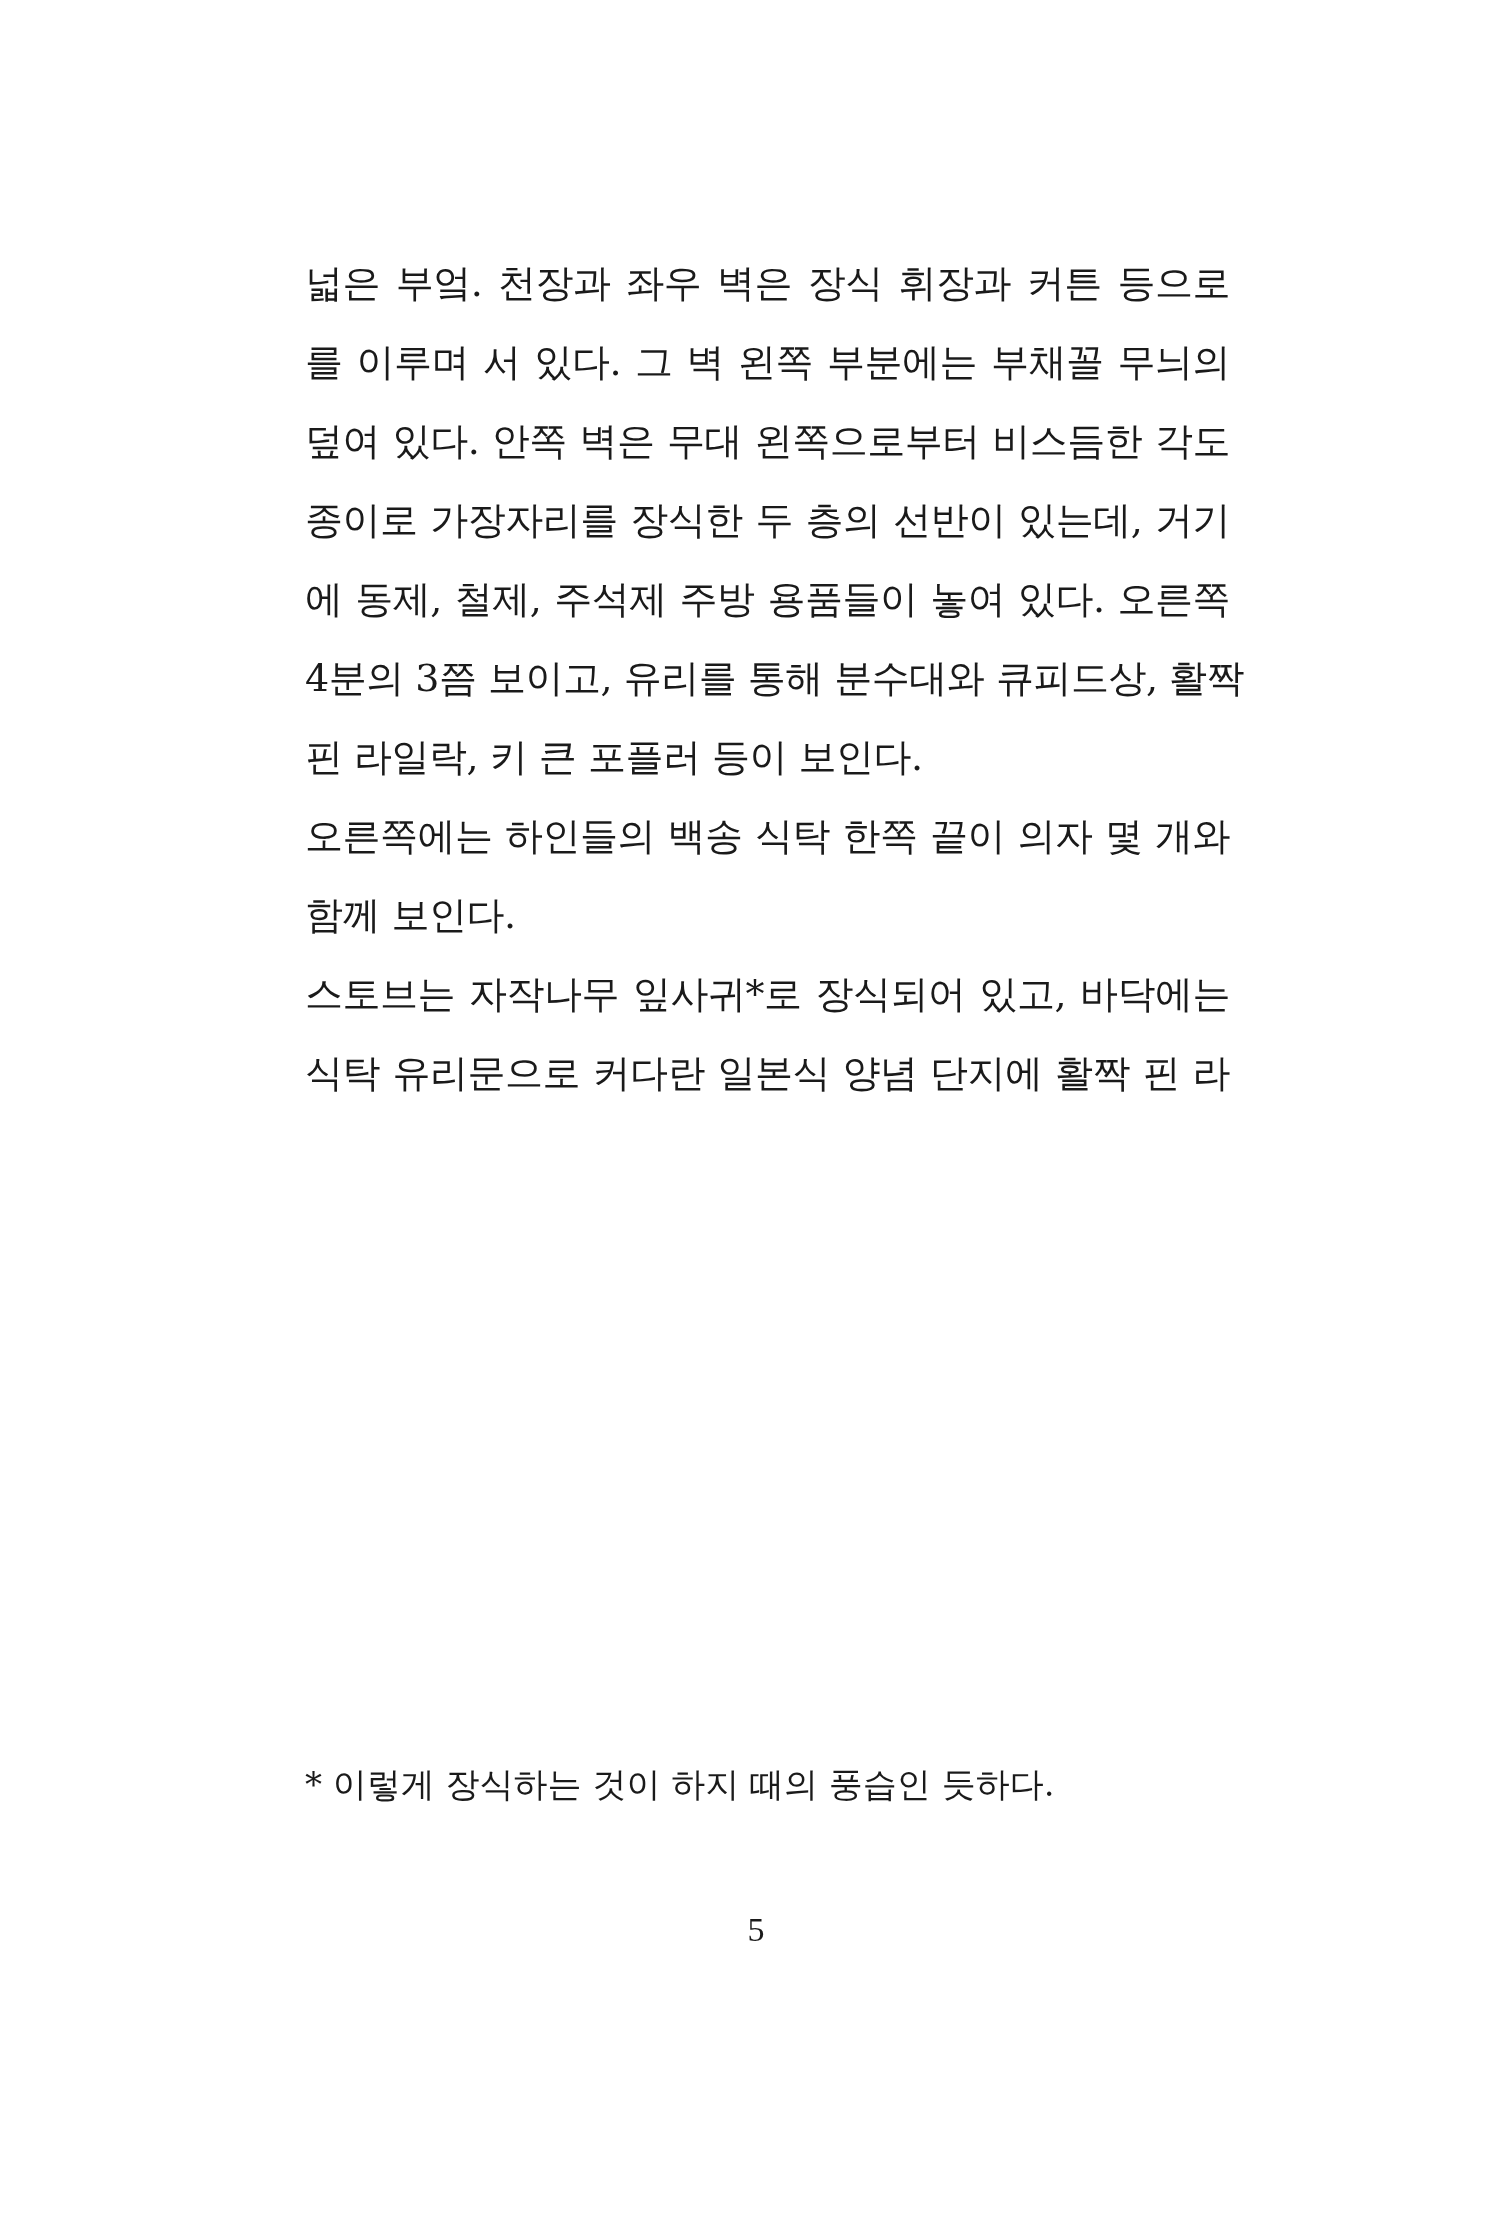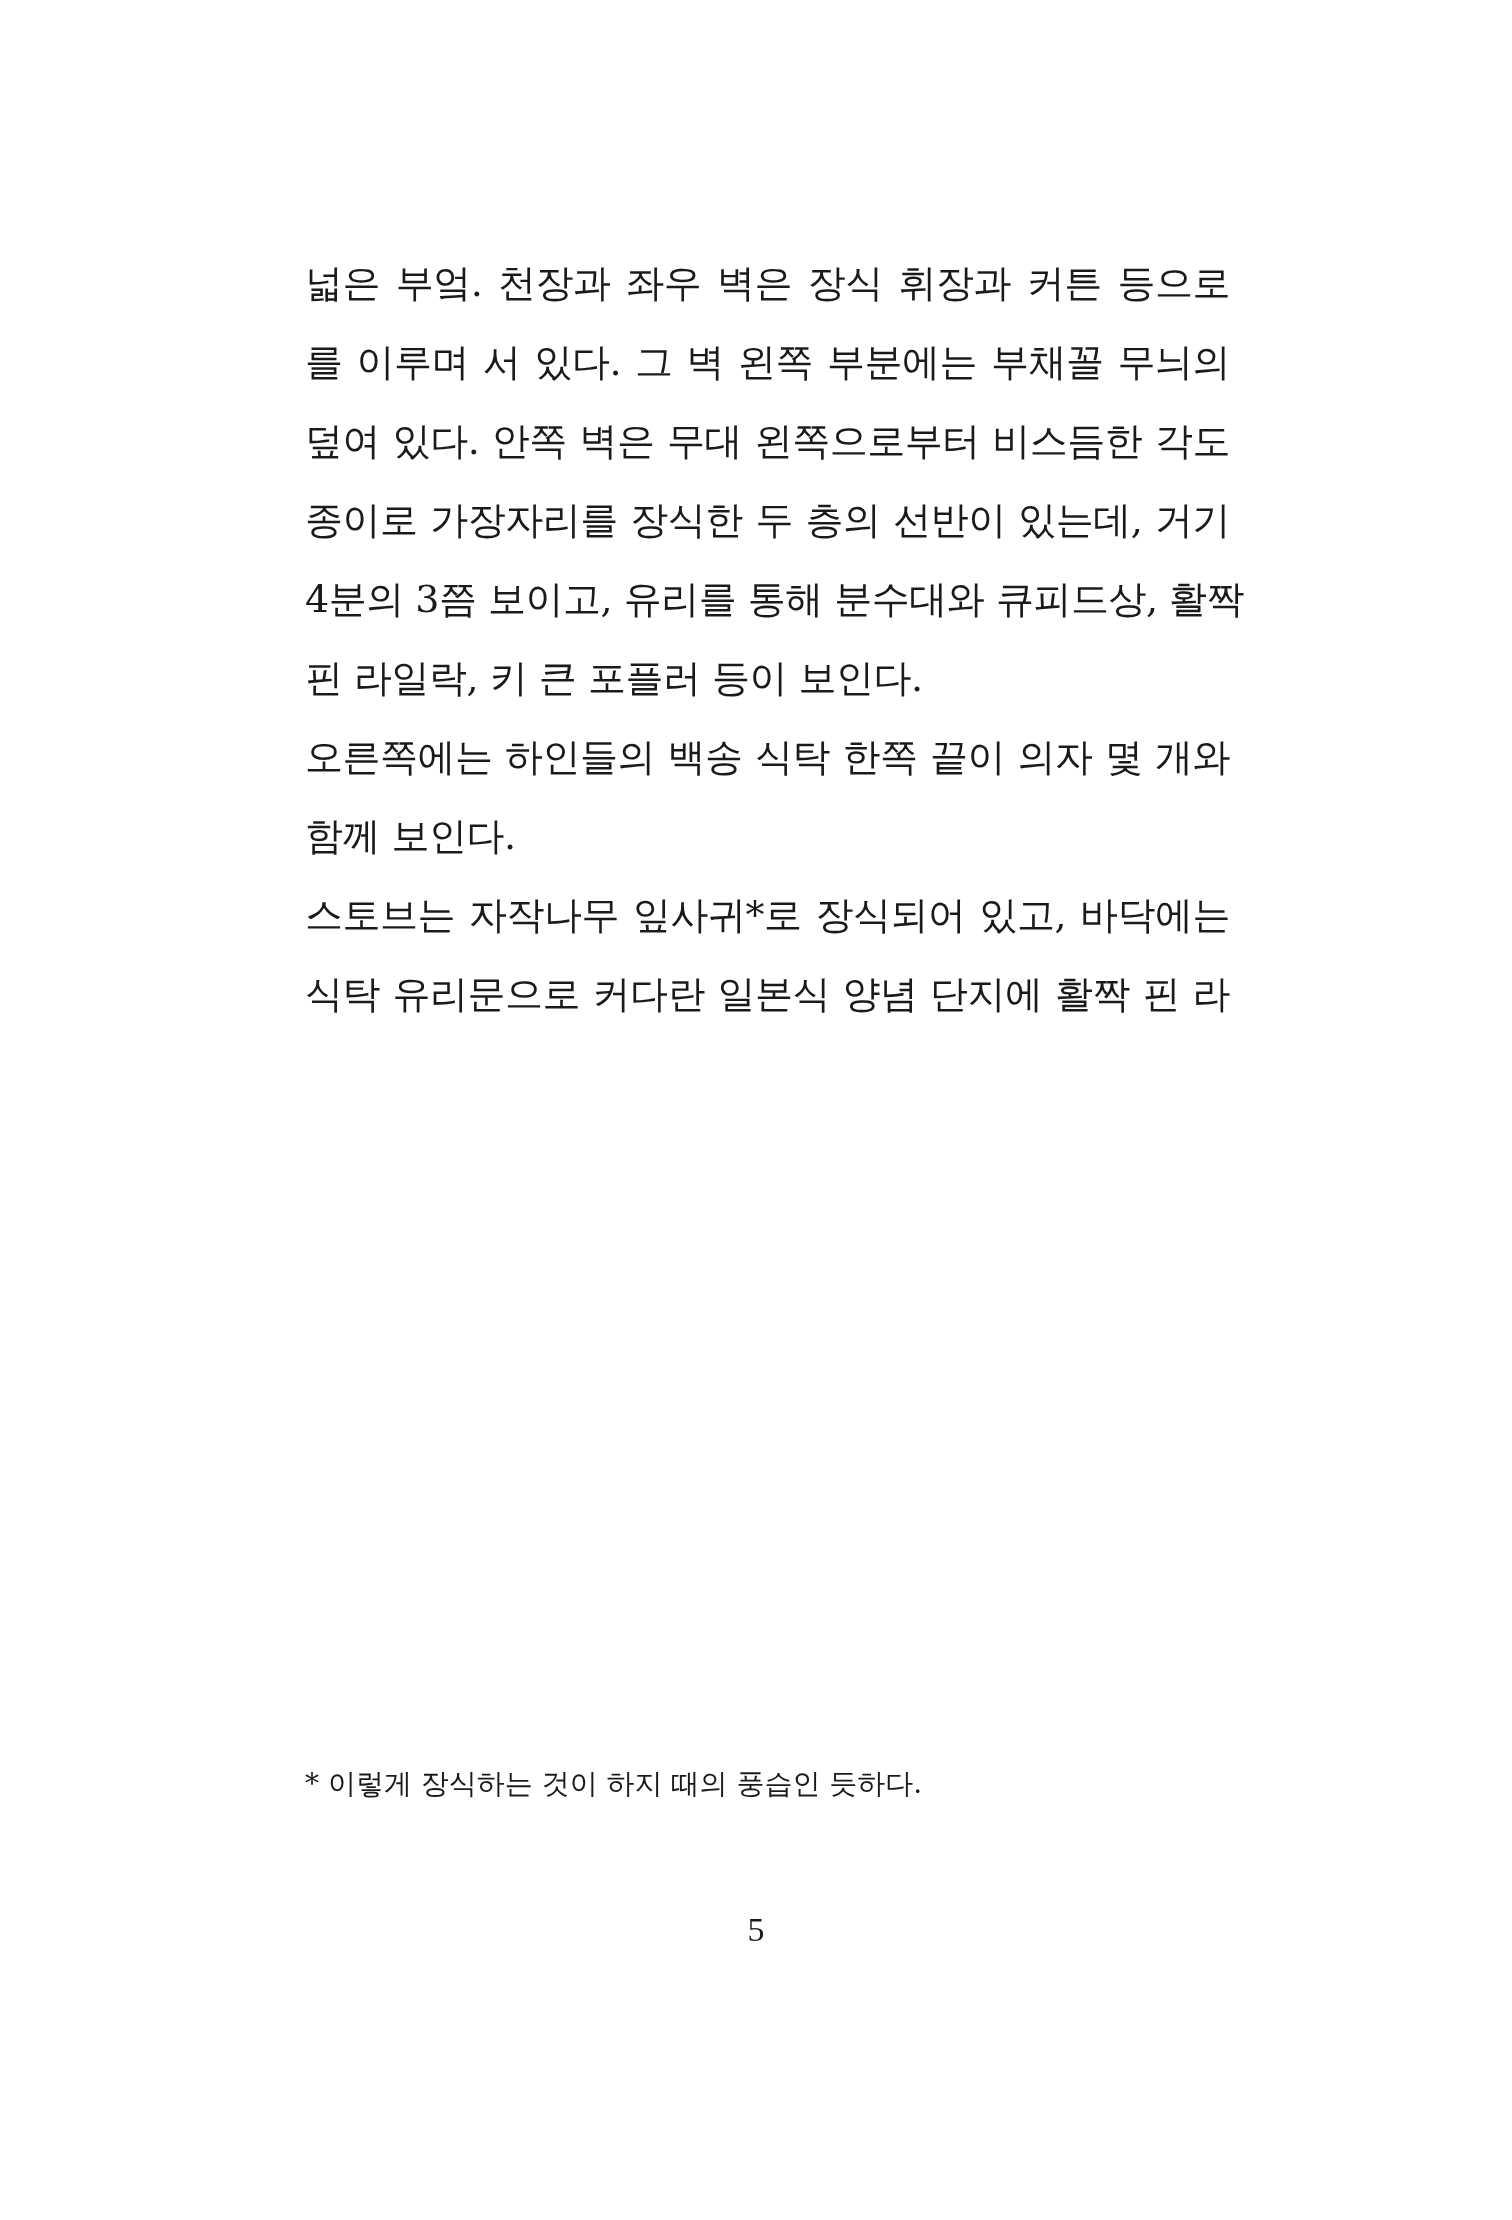--- a/index.html
+++ b/index.html
@@ -38,21 +38,21 @@
       text-align: justify;
       text-align-last: justify;
     }
     .line.last {
       text-align-last: left;
     }
     .footnote {
       position: absolute;
       left: 305px;
       top: 1760px;
-      font-size: 28px;
+      font-size: 34px;
       line-height: 48px;
       white-space: nowrap;
     }
     .page-number {
       position: absolute;
       left: 0;
       width: 1512px;
       top: 1900px;
       text-align: center;
       font-family: "Liberation Serif", "DejaVu Serif", serif;
@@ -64,20 +64,21 @@
 <body>
 
 <div class="page">
   <div class="body-text">
 
     <div>
       <span class="line">넓은 부엌. 천장과 좌우 벽은 장식 휘장과 커튼 등으로</span>
       <span class="line">를 이루며 서 있다. 그 벽 왼쪽 부분에는 부채꼴 무늬의</span>
       <span class="line">덮여 있다. 안쪽 벽은 무대 왼쪽으로부터 비스듬한 각도</span>
       <span class="line">종이로 가장자리를 장식한 두 층의 선반이 있는데, 거기</span>
+      <span class="line">에 동제, 철제, 주석제 주방 용품들이 놓여 있다. 오른쪽</span>
       <span class="line">4분의 3쯤 보이고, 유리를 통해 분수대와 큐피드상, 활짝</span>
       <span class="line last">핀 라일락, 키 큰 포플러 등이 보인다.</span>
     </div>
 
 
     <div>
       <span class="line">오른쪽에는 하인들의 백송 식탁 한쪽 끝이 의자 몇 개와</span>
       <span class="line last">함께 보인다.</span>
     </div>
 

